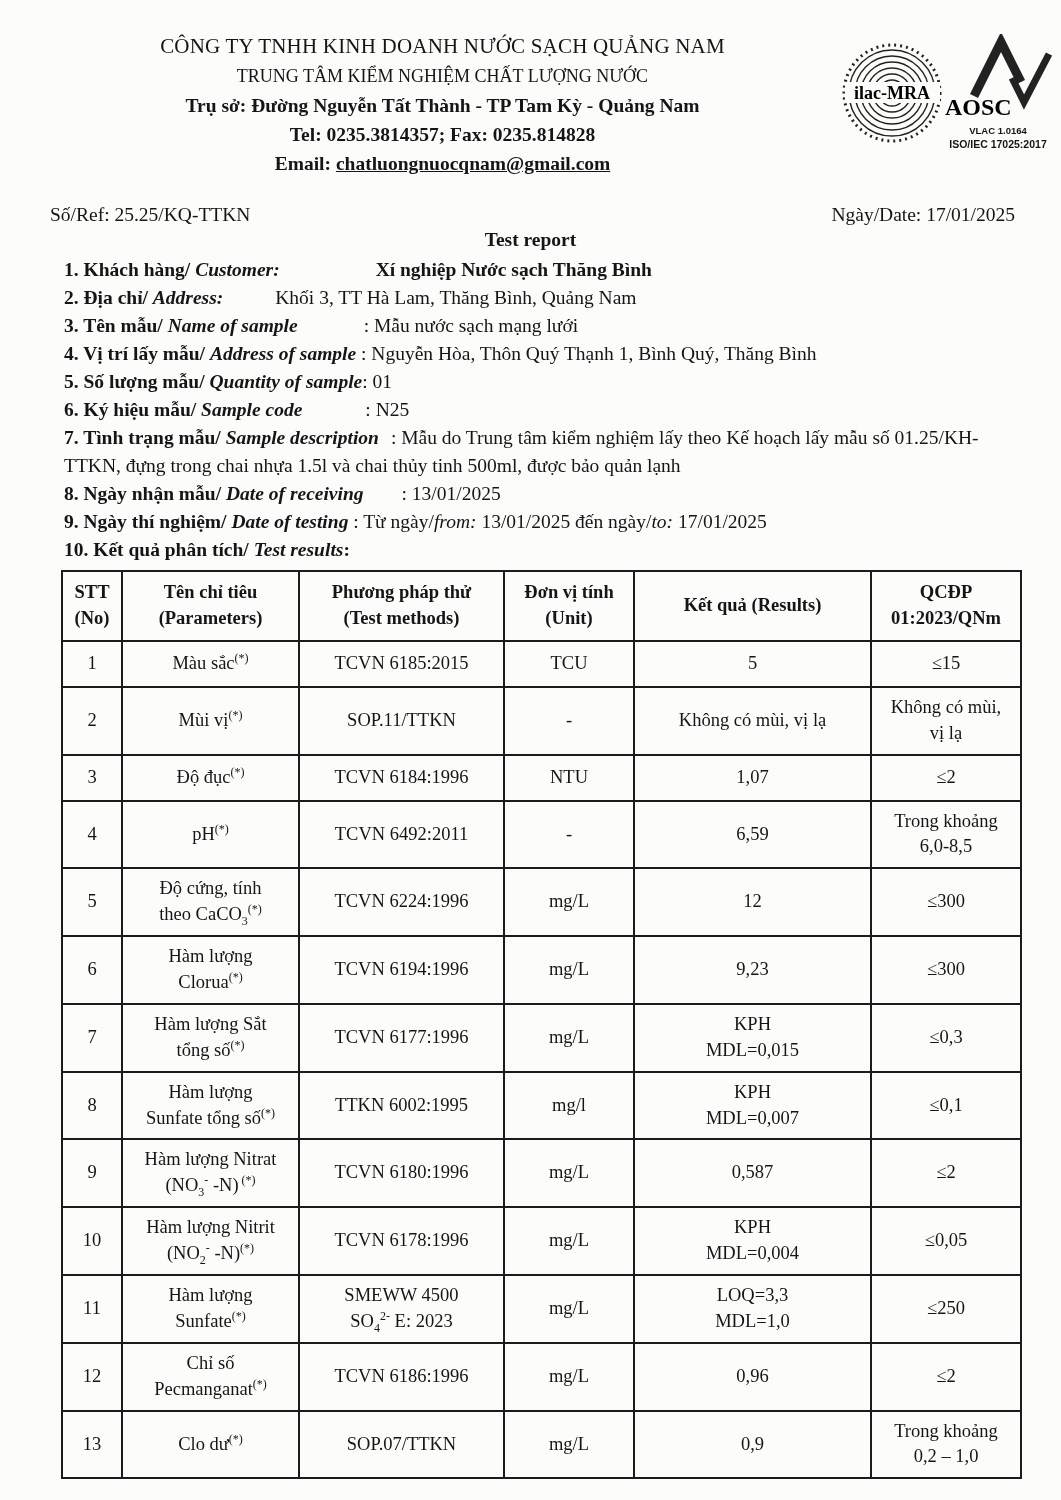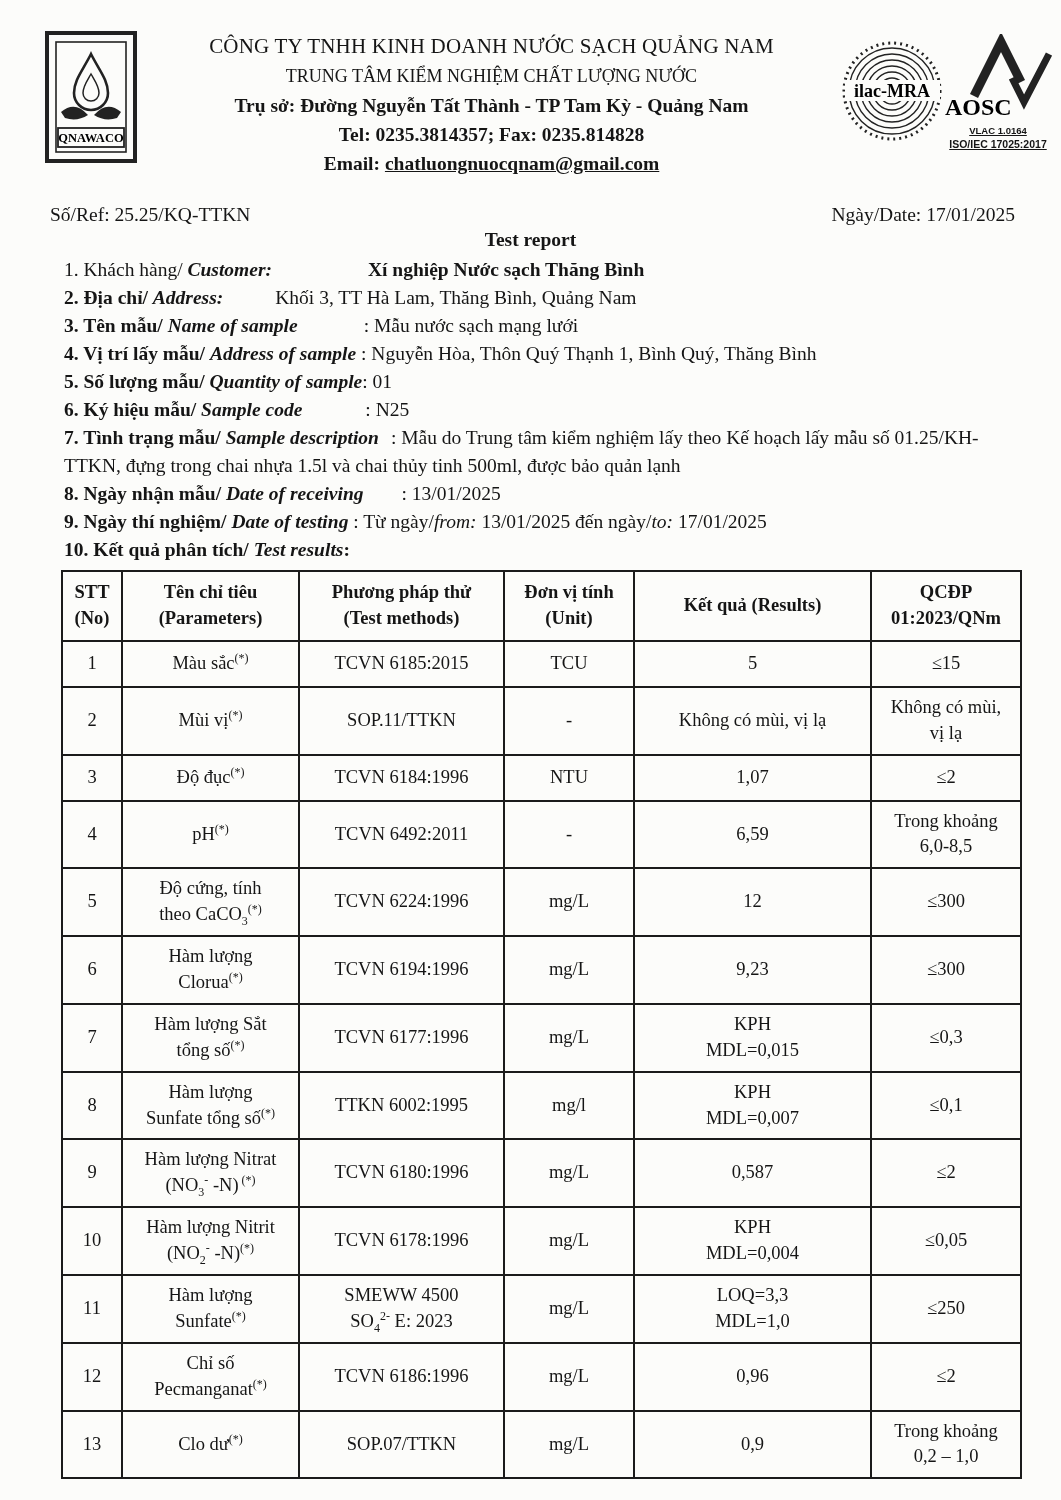--- a/index.html
+++ b/index.html
@@ -9,21 +9,21 @@
     position:relative;margin:0 auto;box-sizing:border-box;overflow:hidden;
   }
   
   .doc-header{display:flex;align-items:flex-start;padding:30px 8px 0 44px;}
   .logo-left{flex:0 0 98px;}
   .head-center{flex:1 1 auto;text-align:center;padding-top:2px;}
   .hc1{font-size:21px;letter-spacing:0.2px;line-height:29px;}
   .hc2{font-size:18px;font-weight:normal;line-height:30px;text-align:center;}
   .hc3,.hc4,.hc5{font-size:19.5px;font-weight:bold;line-height:29px;}
   .email-link{text-decoration:underline;}
-  .logo-right{flex:0 0 212px;display:flex;align-items:flex-start;text-decoration:underline;}
+  .logo-right{flex:0 0 212px;display:flex;align-items:center;}
   .ilac-wrap{margin-top:10px;}
   .aosc-wrap{text-align:center;margin-top:4px;}
   .aosc-sub1{font-family:"Liberation Sans","DejaVu Sans",sans-serif;font-size:9.5px;font-weight:bold;line-height:13px;}
   .aosc-sub2{font-family:"Liberation Sans","DejaVu Sans",sans-serif;font-size:10.5px;font-weight:bold;line-height:14px;}
   
   .ref-row{display:flex;justify-content:space-between;margin:26px 46px 0 50px;font-size:19.5px;}
   .doc-title{text-align:center;font-size:22px;font-weight:bold;margin-top:1px;line-height:28px;}
   .doc-subtitle{text-align:center;font-size:19.5px;font-weight:bold;line-height:27px;}
   
   .fields{margin:3px 44px 0 64px;font-size:19.5px;}
@@ -38,32 +38,20 @@
   table.results td{height:30px;}
   sup,sub{font-size:12px;line-height:0;}
   svg text{font-family:"Liberation Serif","DejaVu Serif",serif;}
 </style>
 </head>
 <body>
 
 <div class="page">
 
   <header class="doc-header">
-    <div class="logo-left">
-      <svg width="94" height="134" viewBox="0 0 94 134">
-        <rect x="3" y="3" width="88" height="128" fill="none" stroke="#222" stroke-width="4"></rect>
-        <rect x="12" y="12" width="70" height="110" fill="none" stroke="#222" stroke-width="1.6"></rect>
-        <path d="M47 24 C39 40 30 50 30 63 a17 17 0 0 0 34 0 C64 50 55 40 47 24 Z" fill="none" stroke="#222" stroke-width="2.6"></path>
-        <path d="M47 44 C43 51 39 56 39 63 a8 8 0 0 0 16 0 C55 56 51 51 47 44 Z" fill="none" stroke="#222" stroke-width="1.5"></path>
-        <path d="M17 82 Q31 70 44 85 Q33 92 21 88 Z" fill="#222"></path>
-        <path d="M77 82 Q63 70 50 85 Q61 92 73 88 Z" fill="#222"></path>
-        <rect x="14" y="98" width="66" height="19" fill="none" stroke="#222" stroke-width="1.8"></rect>
-        <text x="47" y="112" text-anchor="middle" font-size="12.5" font-weight="bold">QNAWACO</text>
-      </svg>
-    </div>
     <div class="head-center">
       <div class="hc1">CÔNG TY TNHH KINH DOANH NƯỚC SẠCH QUẢNG NAM</div>
       <div class="hc2">TRUNG TÂM KIỂM NGHIỆM CHẤT LƯỢNG NƯỚC</div>
       <div class="hc3">Trụ sở: Đường Nguyễn Tất Thành - TP Tam Kỳ -  Quảng Nam</div>
       <div class="hc4">Tel: 0235.3814357; Fax: 0235.814828</div>
       <div class="hc5"><span>Email: </span><span class="email-link">chatluongnuocqnam@gmail.com</span></div>
     </div>
     <div class="logo-right">
       <div class="ilac-wrap">
         <svg width="103" height="103" viewBox="0 0 103 103">
@@ -94,21 +82,21 @@
 
   <div class="ref-row">
     <span>Số/Ref: 25.25/KQ-TTKN</span>
     <span>Ngày/Date: 17/01/2025</span>
   </div>
 
   <div class="doc-subtitle">Test report</div>
 
   <div class="fields">
 
-      <div class="field"><span style="font-weight: normal;">1. Khách hàng/ </span><span style="font-weight: bold; font-style: italic;">Customer:</span><span style="display: inline-block; width: 96px;"></span><span style="font-weight: bold;">Xí nghiệp Nước sạch Thăng Bình</span></div>
+      <div class="field"><span style="font-weight: bold;">1. Khách hàng/ </span><span style="font-weight: bold; font-style: italic;">Customer:</span><span style="display: inline-block; width: 96px;"></span><span style="font-weight: bold;">Xí nghiệp Nước sạch Thăng Bình</span></div>
 
       <div class="field"><span style="font-weight: bold; margin-top: 16px;">2. Địa chỉ/ </span><span style="font-weight: bold; font-style: italic;">Address:</span><span style="display: inline-block; width: 52px;"></span><span>Khối 3, TT Hà Lam, Thăng Bình, Quảng Nam</span></div>
 
       <div class="field"><span style="font-weight: bold;">3. Tên mẫu/ </span><span style="font-weight: bold; font-style: italic;">Name of sample</span><span style="display: inline-block; width: 66px;"></span><span>: Mẫu nước sạch mạng lưới</span></div>
 
       <div class="field"><span style="font-weight: bold;">4. Vị trí lấy mẫu/ </span><span style="font-weight: bold; font-style: italic;">Address of sample</span><span> : Nguyễn Hòa, Thôn Quý Thạnh 1, Bình Quý, Thăng Bình</span></div>
 
       <div class="field"><span style="font-weight: bold;">5. Số lượng mẫu/ </span><span style="font-weight: bold; font-style: italic;">Quantity of sample</span><span>: 01</span></div>
 
       <div class="field"><span style="font-weight: bold;">6. Ký hiệu mẫu/ </span><span style="font-weight: bold; font-style: italic;">Sample code</span><span style="display: inline-block; width: 63px;"></span><span>: N25</span></div>

